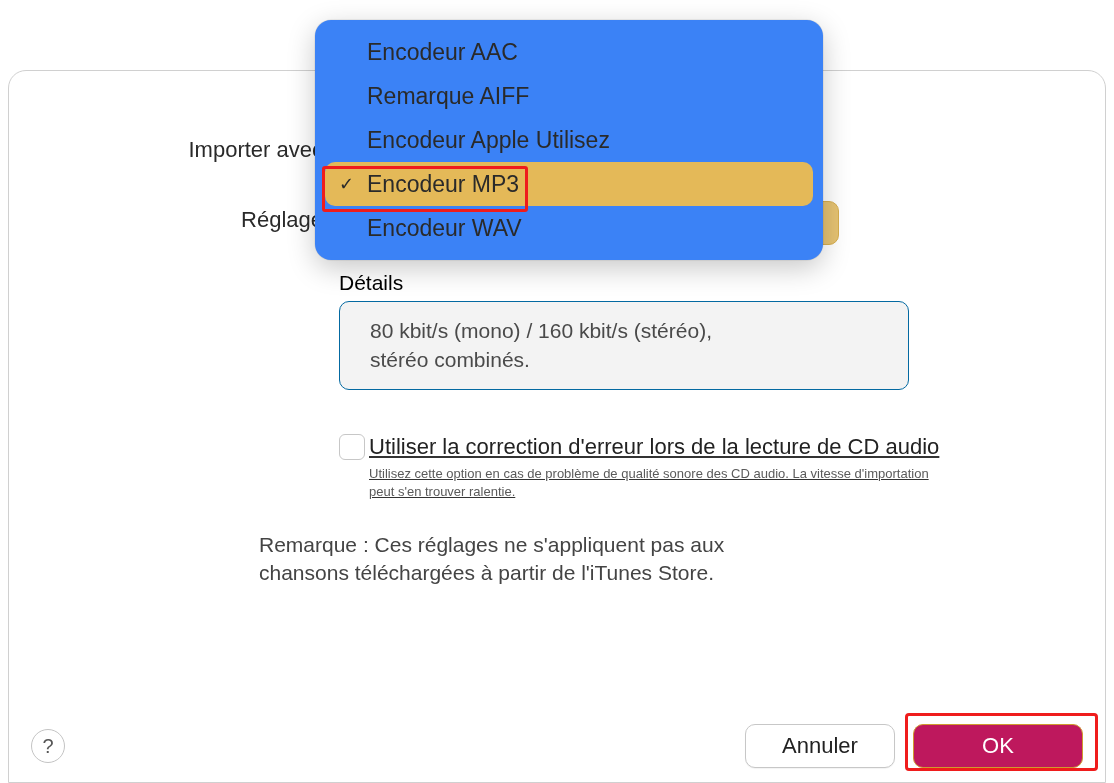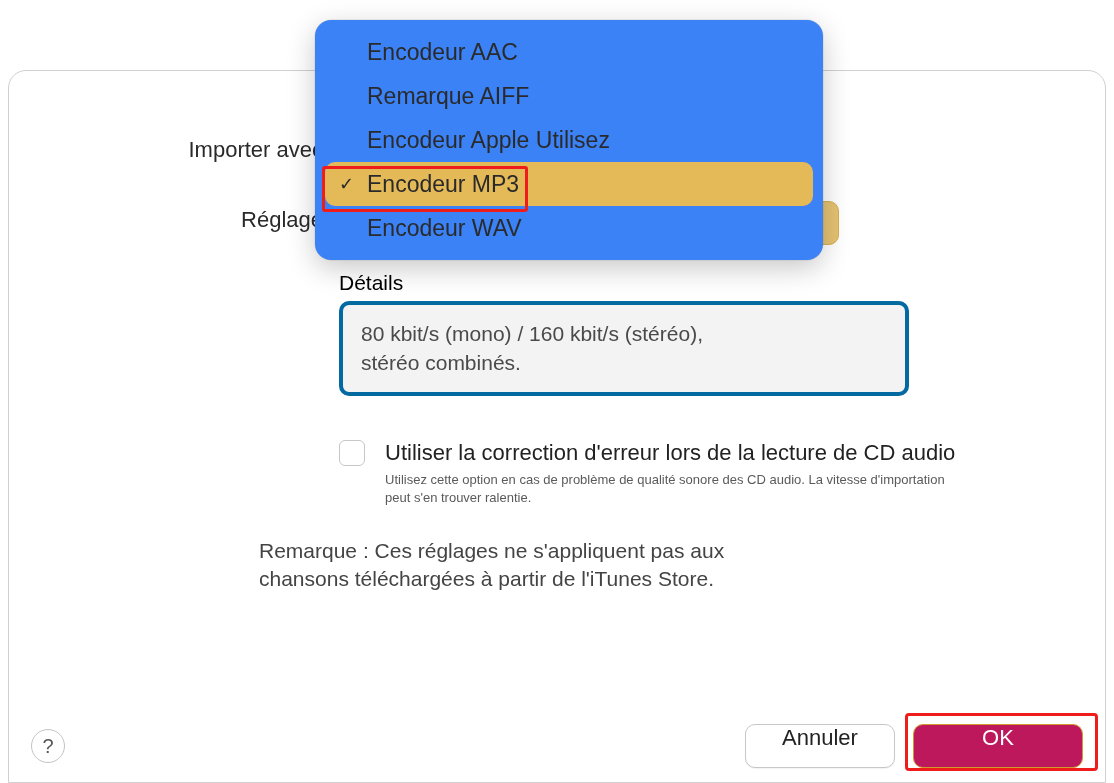--- a/index.html
+++ b/index.html
@@ -76,35 +76,36 @@
       font-size: 21px;
       color: #000000;
       margin-left: 200px;
       margin-top: 22px;
       margin-bottom: 6px;
     }
 
     .details-box {
       margin-left: 200px;
       width: 570px;
-      border: 4px solid #0369a1;
+      border: 1px solid #0369a1;
       border-radius: 10px;
       background: #f3f3f3;
-      padding: 14px 18px;
+      padding: 14px 30px;
       font-size: 21px;
       color: #4a4a4a;
       line-height: 1.4;
     }
 
     .checkbox-row {
       margin-left: 200px;
       margin-top: 42px;
       display: flex;
       align-items: flex-start;
-      gap: 20px;
+      gap: 4px;
+      text-decoration: underline;
     }
     .checkbox {
       width: 26px;
       height: 26px;
       border: 1.5px solid #c7c7c7;
       border-radius: 6px;
       background: #fff;
       flex-shrink: 0;
       margin-top: 2px;
     }
@@ -160,21 +161,21 @@
       align-items: center;
     }
 
     .btn {
       height: 44px;
       min-width: 150px;
       padding: 0 28px;
       border-radius: 10px;
       font-size: 22px;
       display: flex;
-      align-items: flex-start;
+      align-items: center;
       justify-content: center;
       cursor: pointer;
     }
     .btn-default {
       background: #fff;
       border: 1px solid #c7c7c7;
       color: #222;
       box-shadow: 0 1px 1px rgba(0,0,0,0.05);
     }
     .btn-primary {

